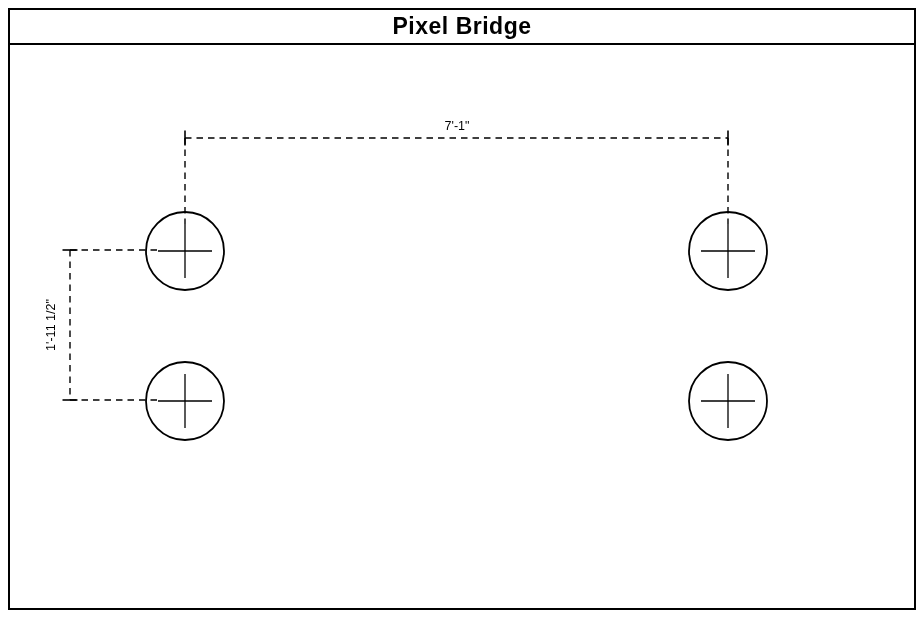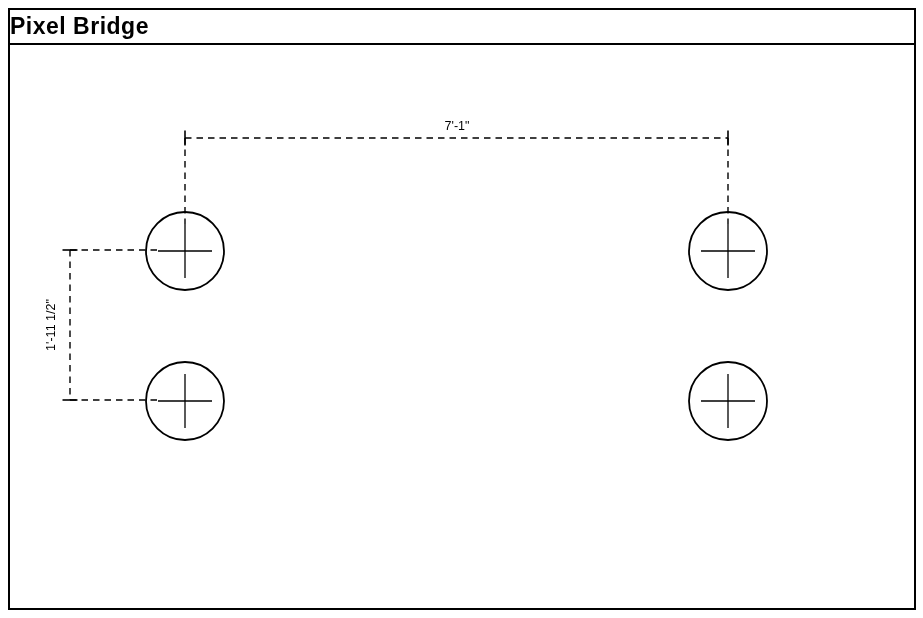--- a/index.html
+++ b/index.html
@@ -15,21 +15,21 @@
     left:8px;top:8px;
     width:904px;height:598px;
     border:2px solid #000000;
     box-sizing:content-box;
   }
   .titlebar{
     height:33px;
     border-bottom:2px solid #000000;
     display:flex;
     align-items:center;
-    justify-content:flex-start;
+    justify-content:center;
   }
   .title{
     font-size:23px;
     font-weight:bold;
     color:#000000;
     letter-spacing:0.5px;
   }
   svg.drawing{
     position:absolute;
     left:0;top:0;

